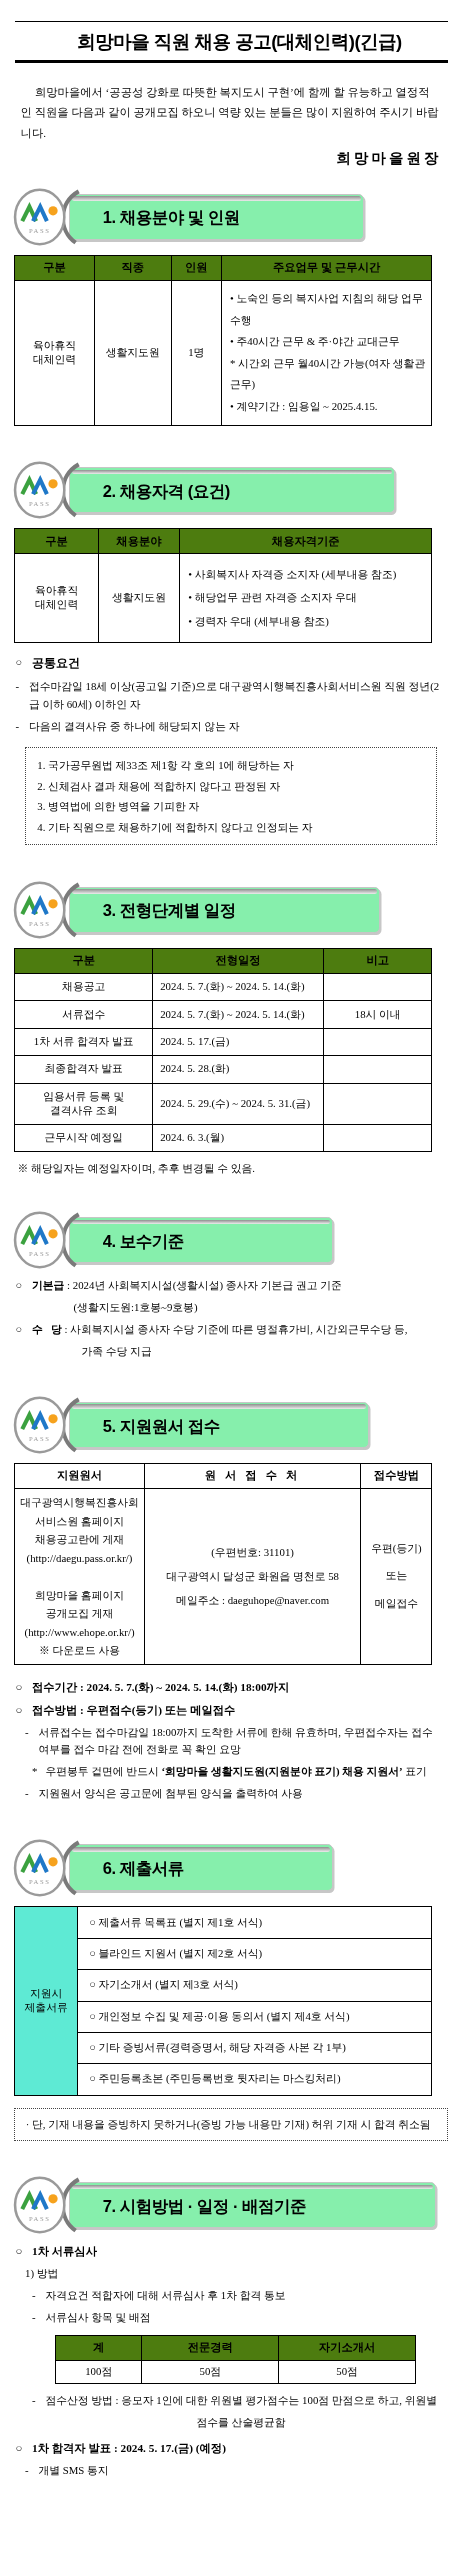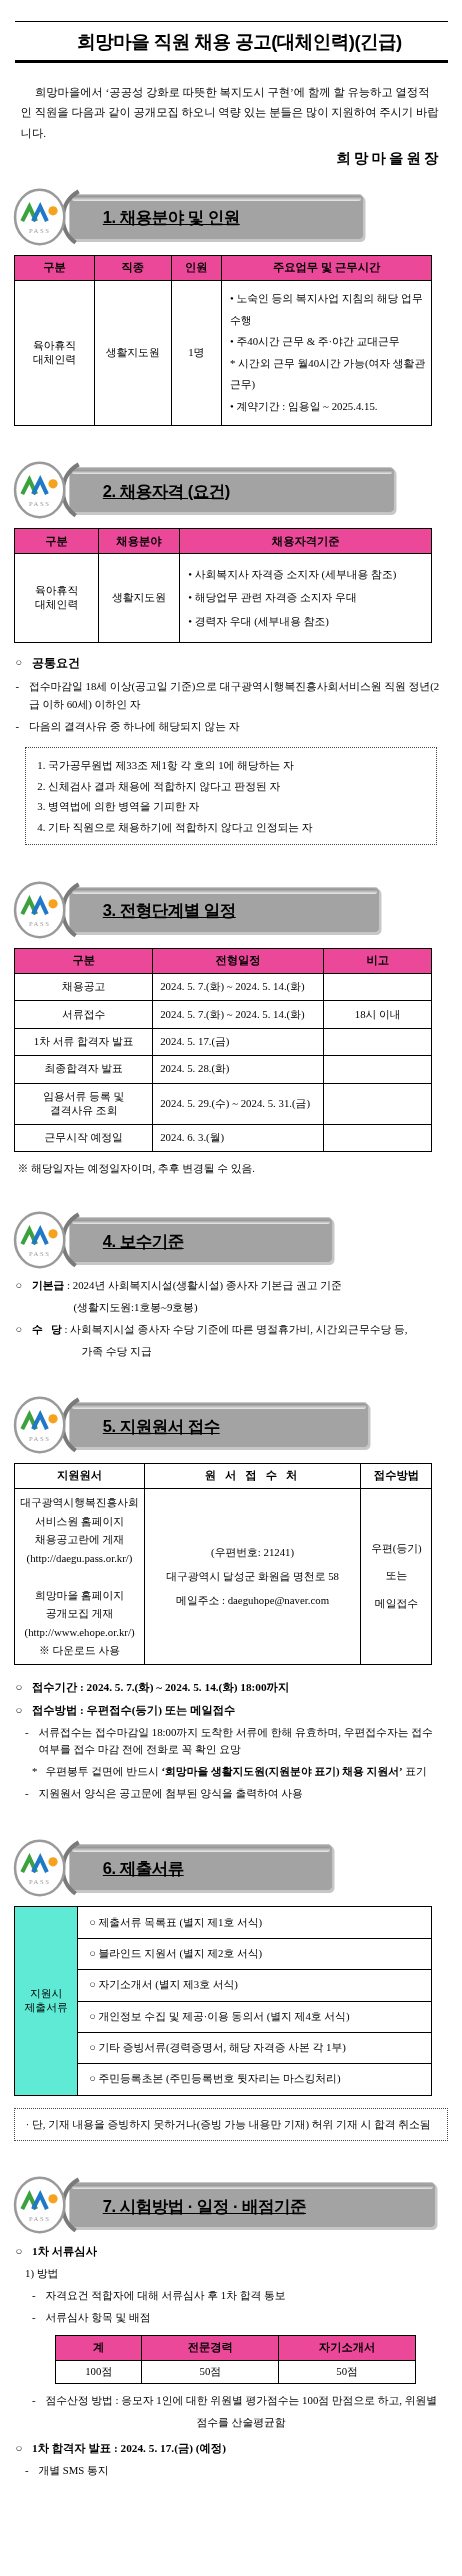--- a/index.html
+++ b/index.html
@@ -11,32 +11,32 @@
   .doc-title{text-align:center;font-family:"Liberation Sans","DejaVu Sans",sans-serif;
              font-weight:800;font-size:18.5px;letter-spacing:-0.5px;margin:7.2px 0 6.2px 0;padding-left:16px;}
   .intro{font-size:11.3px;line-height:1.8;margin:19.6px 23px 0 20.6px;text-indent:14.4px;}
   .date-line{text-align:right;font-size:11.3px;margin:12.4px 27px 0 0;}
   .author-line{text-align:right;font-size:14.4px;font-weight:700;letter-spacing:3.1px;margin:6.2px 21.6px 0 0;}
 
   
   .sec{display:flex;align-items:center;margin:40px 0 0 13.4px;height:49px;position:relative;}
   .sec-logo{width:77px;height:58px;flex:0 0 auto;margin-right:-21.6px;position:relative;z-index:2;}
   .sec-logo svg{width:77px;height:58px;display:block;}
-  .sec-bar{position:relative;z-index:1;background:#a3a3a3;border:1px solid #c6c6c6;border-radius:5.2px;
+  .sec-bar{position:relative;z-index:1;background:#86efac;border:1px solid #c6c6c6;border-radius:5.2px;
            box-shadow:1.5px 2.1px 0 rgba(0,0,0,.22);height:41px;display:flex;align-items:center;
-           padding:3.1px 13.4px 0 33px;text-decoration:underline;}
+           padding:3.1px 13.4px 0 33px;}
   .sec-bar::before{content:"";position:absolute;left:2.6px;right:2.6px;top:1.5px;height:4.6px;
            background:linear-gradient(180deg,#8f8f8f,#ececec);border-radius:4.1px;}
   .sec-title{font-family:"Liberation Sans","DejaVu Sans",sans-serif;font-weight:800;
            font-size:16.5px;letter-spacing:-0.5px;white-space:nowrap;}
 
   table{border-collapse:collapse;font-size:10.8px;margin-left:14.4px;}
   td,th{border:0.5px solid #000;}
   .tbl{width:418px;border-top:1.5px solid #000;border-bottom:1.5px solid #000;}
-  .tbl th{background:#ec4899;font-weight:700;padding:4.6px 2.1px;border-bottom:1px solid #000;font-size:11.3px;}
+  .tbl th{background:#4d7c0f;font-weight:700;padding:4.6px 2.1px;border-bottom:1px solid #000;font-size:11.3px;}
   .tbl td{padding:4.1px 3.1px;}
   .ctr{text-align:center;vertical-align:middle;}
   .duty-cell{padding:7.2px 5.2px 7.2px 8.2px !important;line-height:2.0;}
   .crit-cell{padding:8.2px 5.2px 8.2px 8.2px !important;line-height:2.2;}
 
   .boxed{border:1.5px solid #000 !important;}
   .boxed th{background:#fff;border-bottom:1px solid #000;}
   .shade{background:#5eead4;}
 
   .p{display:flex;font-size:10.8px;line-height:1.65;margin:4.1px 23px 0 15.5px;}
@@ -286,21 +286,21 @@
         <div class="cellline">서비스원 홈페이지</div>
         <div class="cellline">채용공고란에 게재</div>
         <div class="cellline">(http://daegu.pass.or.kr/)</div>
         <div class="cellline"></div>
         <div class="cellline">희망마을 홈페이지</div>
         <div class="cellline">공개모집 게재</div>
         <div class="cellline">(http://www.ehope.or.kr/)</div>
         <div class="cellline">※ 다운로드 사용</div>
       </td>
       <td class="vcell">
-        <div class="cellline" style="min-height:24px;line-height:24px;">(우편번호: 21241)</div>
+        <div class="cellline" style="min-height:24px;line-height:24px;">(우편번호: 31101)</div>
         <div class="cellline" style="min-height:24px;line-height:24px;">대구광역시 달성군 화원읍 명천로 58</div>
         <div class="cellline" style="min-height:24px;line-height:24px;">메일주소 : daeguhope@naver.com</div>
       </td>
       <td class="vcell spread">
         <div>우편(등기)</div>
         <div>또는</div>
         <div>메일접수</div>
       </td>
     </tr>
   </tbody>

